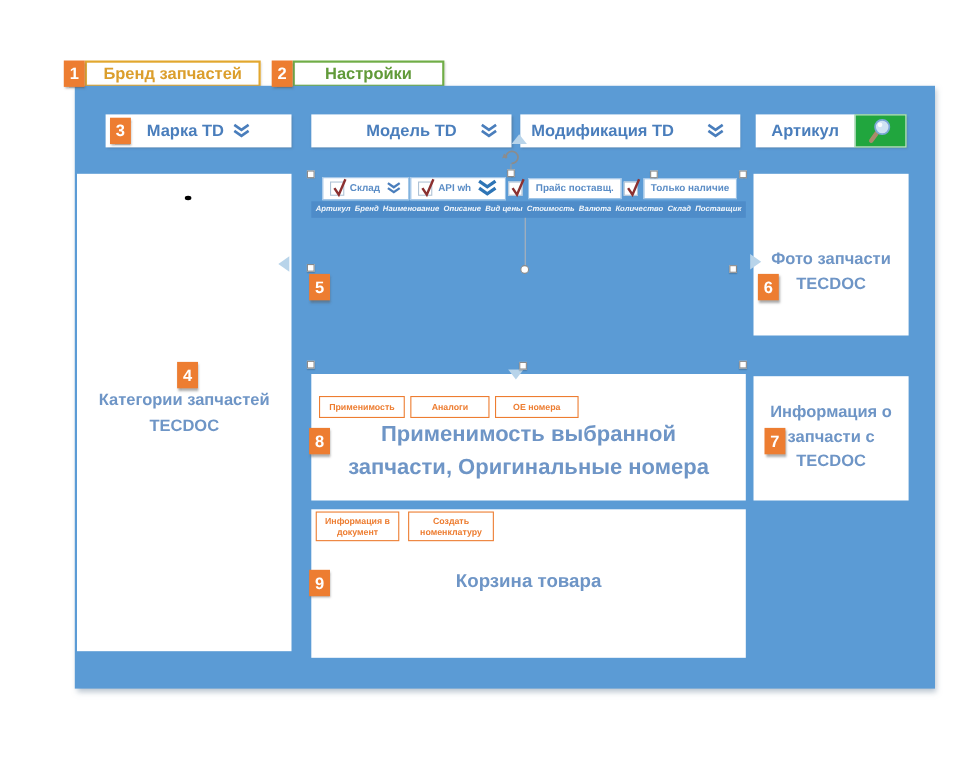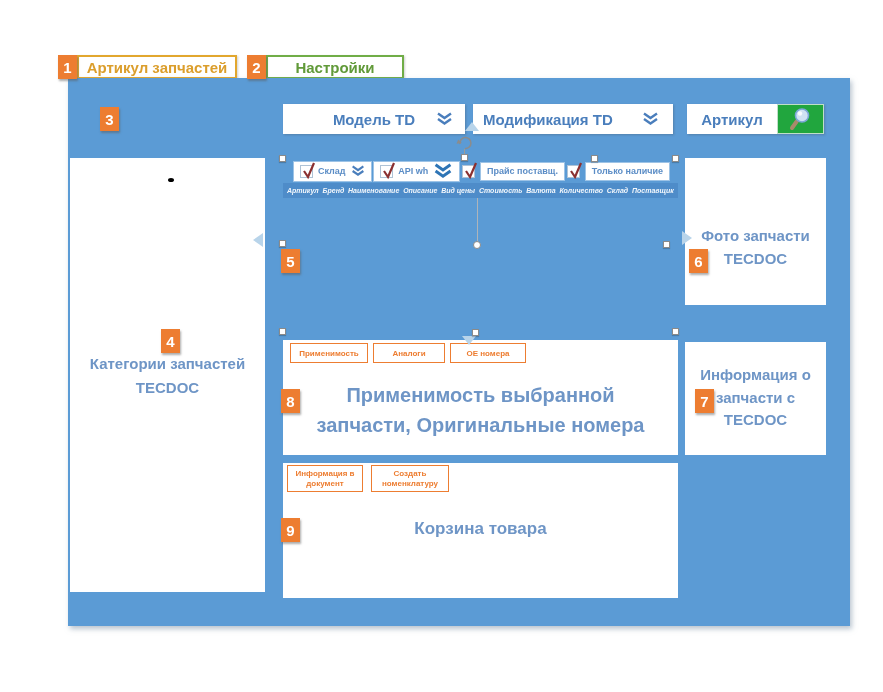--- a/index.html
+++ b/index.html
@@ -73,30 +73,37 @@
           justify-content:center;border:1px solid #BFDFC8;}
   .dot{position:absolute;width:6px;height:4px;background:#000;border-radius:50%;}
 </style>
 </head>
 <body>
 
 <div class="canvas">
 
   <div class="abs tab" style="left:58px;top:55px;">
     <div class="badge" style="position:relative;left:0;top:0;">1</div>
-    <div class="tab-box tab-gold">Артикул запчастей</div>
+    <div class="tab-box tab-gold">Бренд запчастей</div>
   </div>
   <div class="abs tab" style="left:247px;top:55px;">
     <div class="badge" style="position:relative;left:0;top:0;">2</div>
     <div class="tab-box tab-green">Настройки</div>
   </div>
 
   <div class="blue-rect"></div>
 
   <div class="badge" style="left:100px;top:107px;">3</div>
+  <div class="fbox" style="left:96px;width:169px;">
+    <span class="flabel">Марка  TD</span>
+    <svg class="chev" width="17" height="14" viewBox="0 0 17 14" style="margin-left:7px;">
+      <path d="M2 1.5 L8.5 6 L15 1.5" fill="none" stroke="#4A7EBC" stroke-width="2.4"></path>
+      <path d="M2 7 L8.5 11.5 L15 7" fill="none" stroke="#4A7EBC" stroke-width="2.4"></path>
+    </svg>
+  </div>
   <div class="fbox" style="left:283px;width:182px;">
     <span class="flabel">Модель TD</span>
     <svg class="chev" width="17" height="14" viewBox="0 0 17 14" style="position:absolute;right:12px;">
       <path d="M2 1.5 L8.5 6 L15 1.5" fill="none" stroke="#4A7EBC" stroke-width="2.4"></path>
       <path d="M2 7 L8.5 11.5 L15 7" fill="none" stroke="#4A7EBC" stroke-width="2.4"></path>
     </svg>
   </div>
   <div class="fbox" style="left:473px;width:200px;justify-content:flex-start;padding-left:10px;">
     <span class="flabel">Модификация TD</span>
     <svg class="chev" width="17" height="14" viewBox="0 0 17 14" style="position:absolute;right:14px;">
@@ -204,21 +211,21 @@
   <div class="handle" style="left:672px;top:328px;"></div>
 
   <div class="white-panel" style="left:685px;top:158px;width:141px;height:147px;">
     <div class="heading" style="position:absolute;left:0;top:66px;width:100%;font-size:15px;line-height:1.55;">Фото запчасти TECDOC</div>
   </div>
   <div class="abs tri-right" style="left:682px;top:231px;"></div>
   <div class="badge" style="left:689px;top:249px;">6</div>
 
   <div class="abs tri-down" style="left:462px;top:336px;z-index:5;"></div>
   <div class="white-panel" style="left:283px;top:340px;width:395px;height:115px;">
-    <div style="position:absolute;left:7px;top:3px;display:flex;gap:5px;align-items:flex-end;">
+    <div style="position:absolute;left:7px;top:20px;display:flex;gap:5px;align-items:flex-end;">
       <div class="otab" style="width:78px;height:20px;">Применимость</div>
       <div class="otab" style="width:72px;height:20px;">Аналоги</div>
       <div class="otab" style="width:76px;height:20px;background:transparent;">ОЕ номера</div>
     </div>
     <div class="heading" style="position:absolute;left:28px;right:28px;top:40px;font-size:20px;line-height:1.5;">Применимость выбранной запчасти, Оригинальные номера</div>
   </div>
   <div class="badge" style="left:281px;top:389px;">8</div>
 
   <div class="white-panel" style="left:685px;top:342px;width:141px;height:113px;">
     <div class="heading" style="position:absolute;left:5px;right:5px;top:22px;font-size:15px;line-height:1.5;">Информация о запчасти с TECDOC</div>

